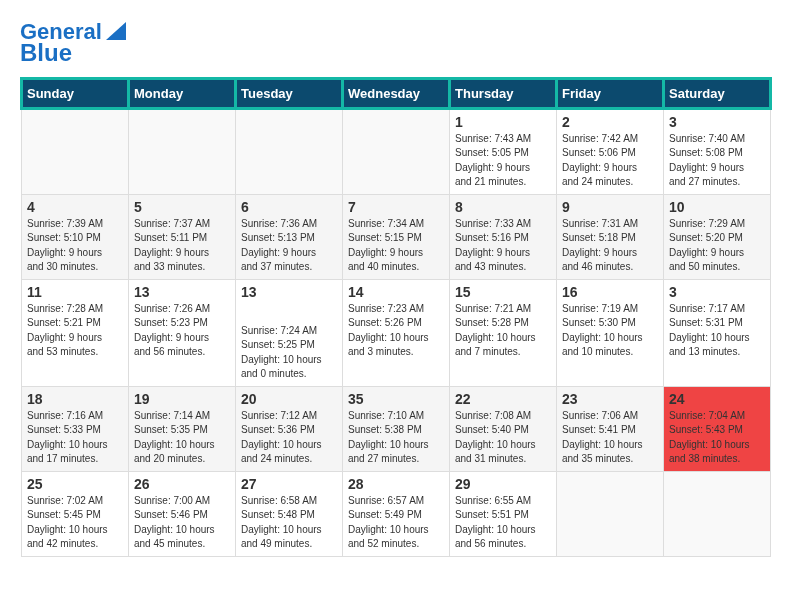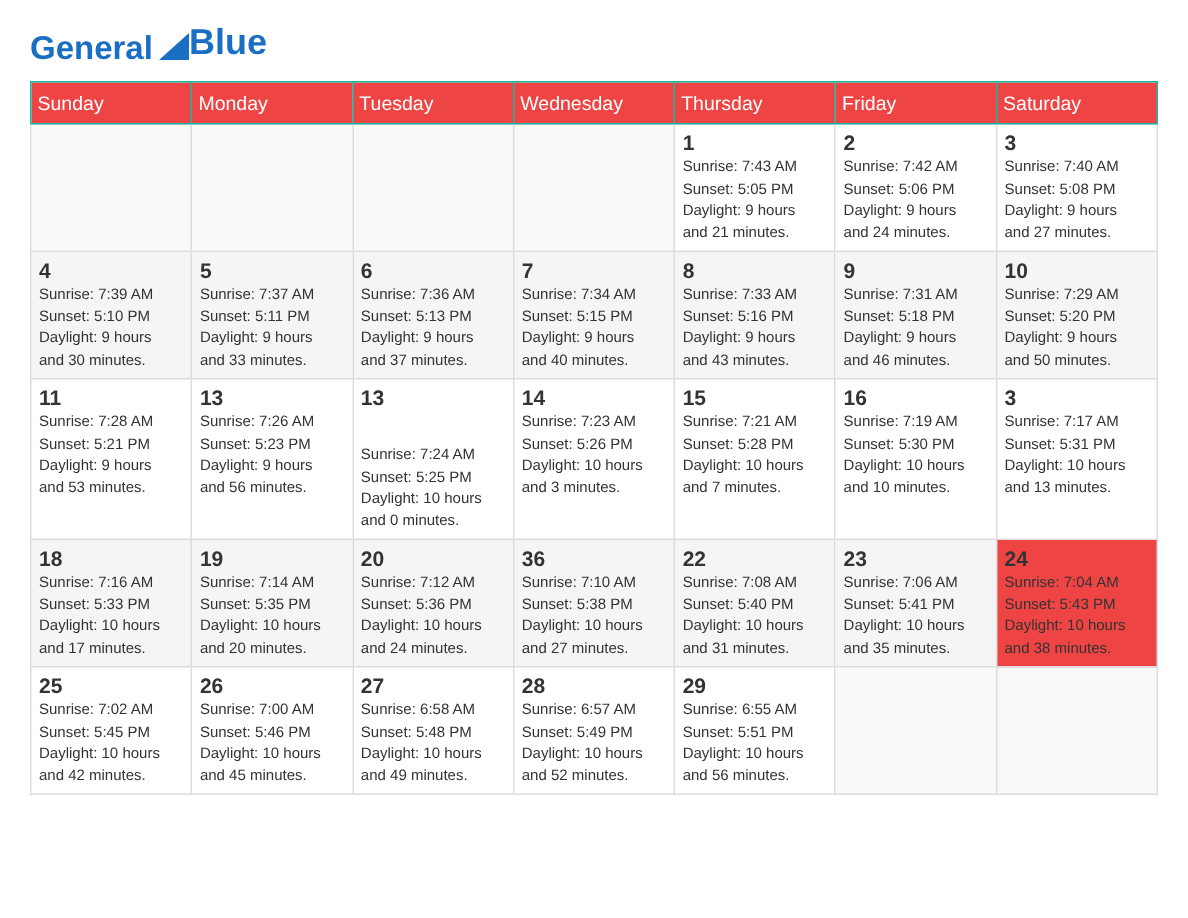--- a/index.html
+++ b/index.html
@@ -40,27 +40,27 @@
     .location {
       font-size: 16px;
       color: #555;
     }
     table {
       width: 100%;
       border-collapse: collapse;
       table-layout: fixed;
     }
     th {
-      background-color: #ef4444;
+      background-color: #0c4a6e;
       color: #fff;
       font-size: 13px;
-      font-weight: normal;
+      font-weight: bold;
       padding: 6px 4px;
       text-align: left;
-      border: 1px solid #14b8a6;
+      border: 3px solid #14b8a6;
     }
     td {
       vertical-align: top;
       border: 1px solid #ddd;
       padding: 4px 5px;
       font-size: 10.5px;
       color: #333;
       height: 85px;
       background: #fff;
     }
@@ -82,21 +82,21 @@
     }
     tr:nth-child(even) td.empty {
       background-color: #f0f0f0;
     }
   </style>
 </head>
 <body>
 
 <div class="header">
   <div class="logo">
-    <div style="display:flex; flex-direction:row; align-items:flex-start;">
+    <div style="display:flex; flex-direction:column; align-items:flex-start;">
       <div style="display:flex; align-items:center;">
         <span class="logo-text">
           <span>General</span>
         </span>
         <svg width="22" height="22" viewBox="0 0 22 22" style="margin-left:2px; margin-top:-2px;">
           <polygon points="2,20 22,2 22,20" fill="#1a6fc4"></polygon>
         </svg>
       </div>
       <span class="logo-text" style="color:#1a6fc4; margin-top:-4px; font-size:24px;">Blue</span>
     </div>
@@ -265,21 +265,21 @@
 and 20 minutes.</div>
         </td>
         <td style="background-color: rgb(245, 245, 245);">
           <div class="day-number">20</div>
           <div class="day-detail" style="white-space: pre-line;">Sunrise: 7:12 AM
 Sunset: 5:36 PM
 Daylight: 10 hours
 and 24 minutes.</div>
         </td>
         <td style="background-color: rgb(245, 245, 245);">
-          <div class="day-number">36</div>
+          <div class="day-number">35</div>
           <div class="day-detail" style="white-space: pre-line;">Sunrise: 7:10 AM
 Sunset: 5:38 PM
 Daylight: 10 hours
 and 27 minutes.</div>
         </td>
         <td style="background-color: rgb(245, 245, 245);">
           <div class="day-number">22</div>
           <div class="day-detail" style="white-space: pre-line;">Sunrise: 7:08 AM
 Sunset: 5:40 PM
 Daylight: 10 hours

